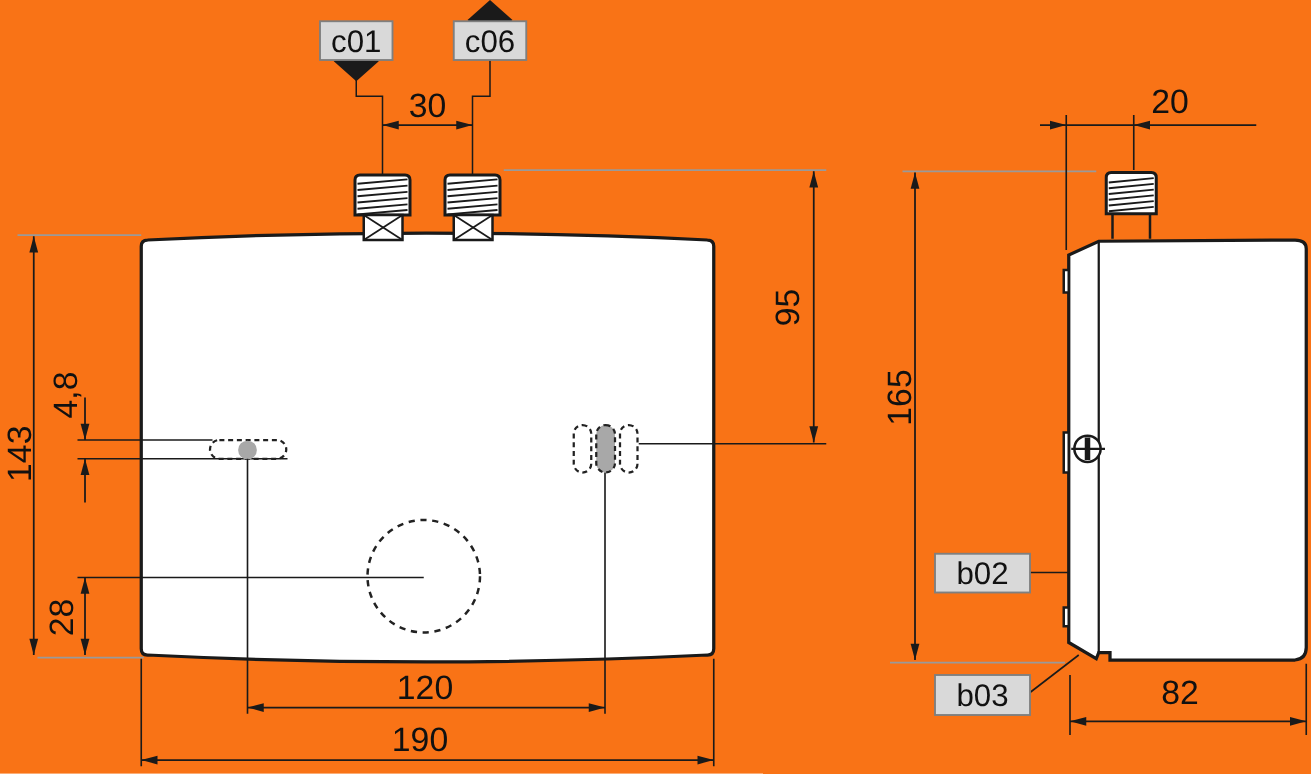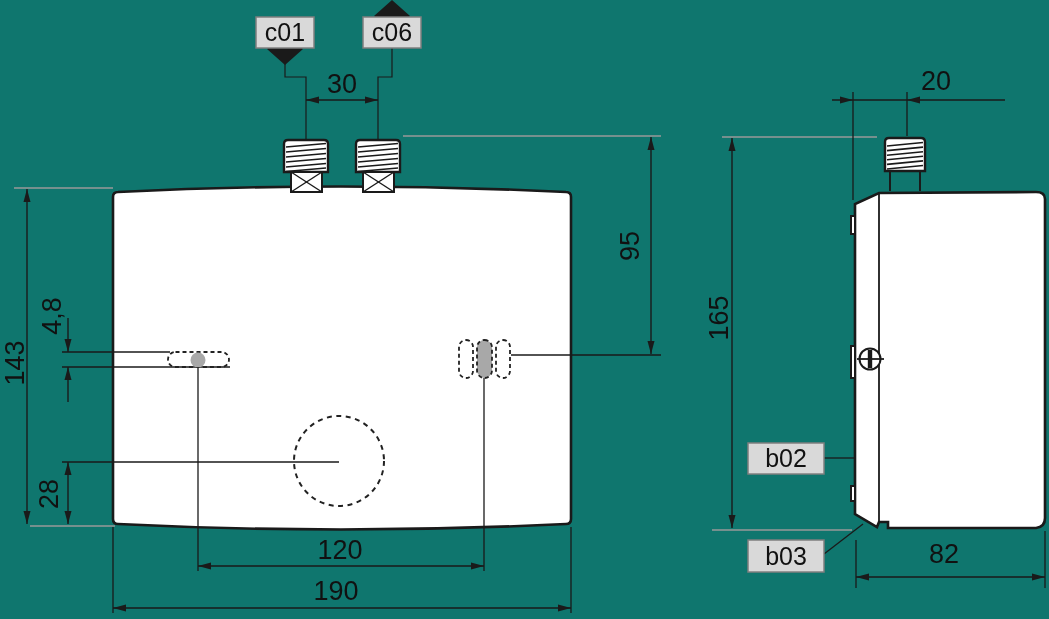--- a/index.html
+++ b/index.html
@@ -1,16 +1,16 @@
 <!DOCTYPE html>
 <html><head>
 <meta charset="utf-8">
 <style>
   html,body{margin:0;padding:0;background:#fff;}
-  .canvas{position:relative;width:1049px;height:619px;background:#0f766e;overflow:hidden;
+  .canvas{position:relative;width:1049px;height:619px;background:#f97316;overflow:hidden;
           font-family:"Liberation Sans",sans-serif;}
   svg{display:block;}
   text{font-family:"Liberation Sans",sans-serif;fill:#111;}
   .dim-text{font-size:27px;}
   .label-text{font-size:25px;}
 </style>
 </head>
 <body>
 
 <div class="canvas">

